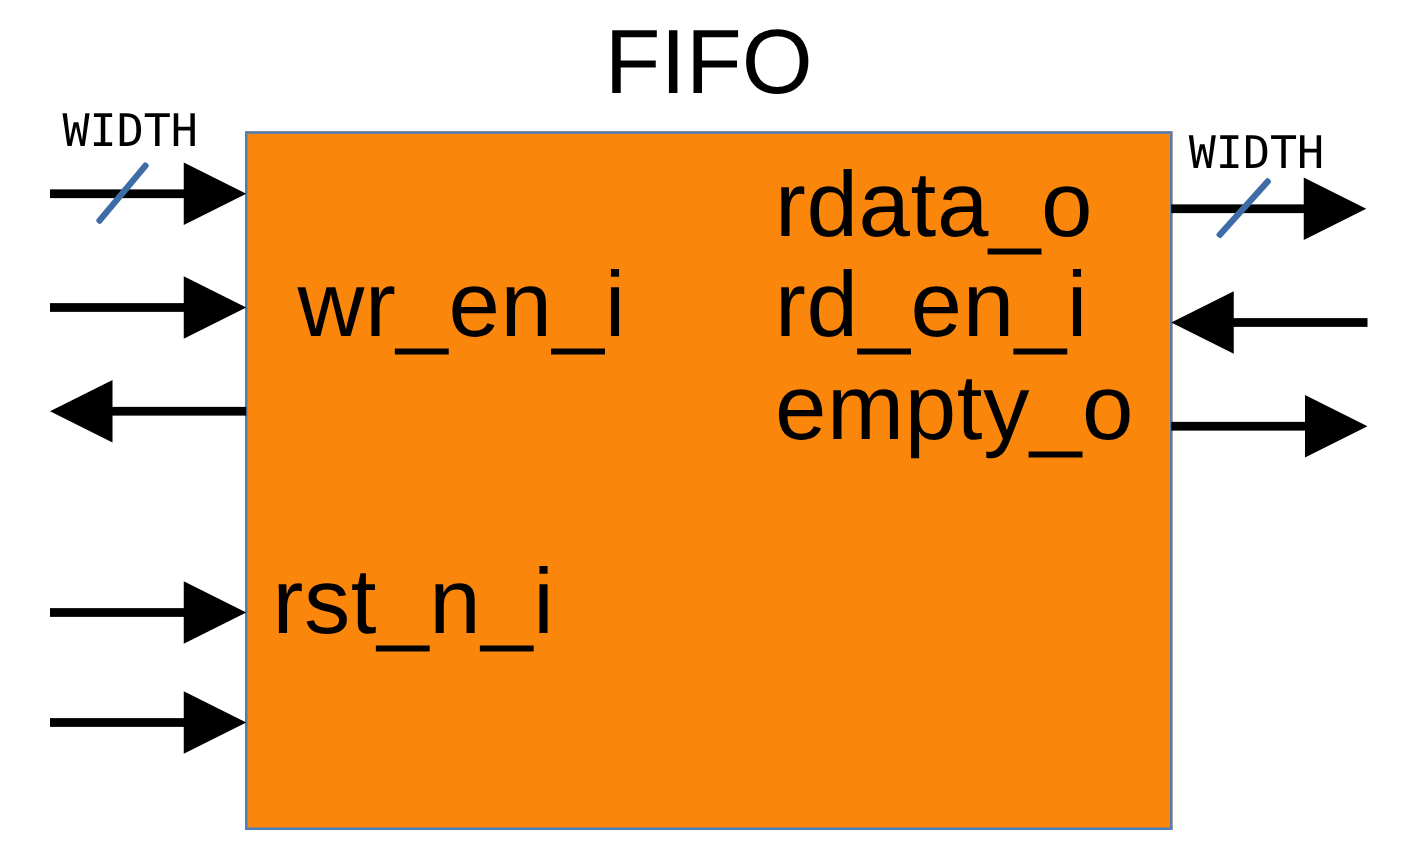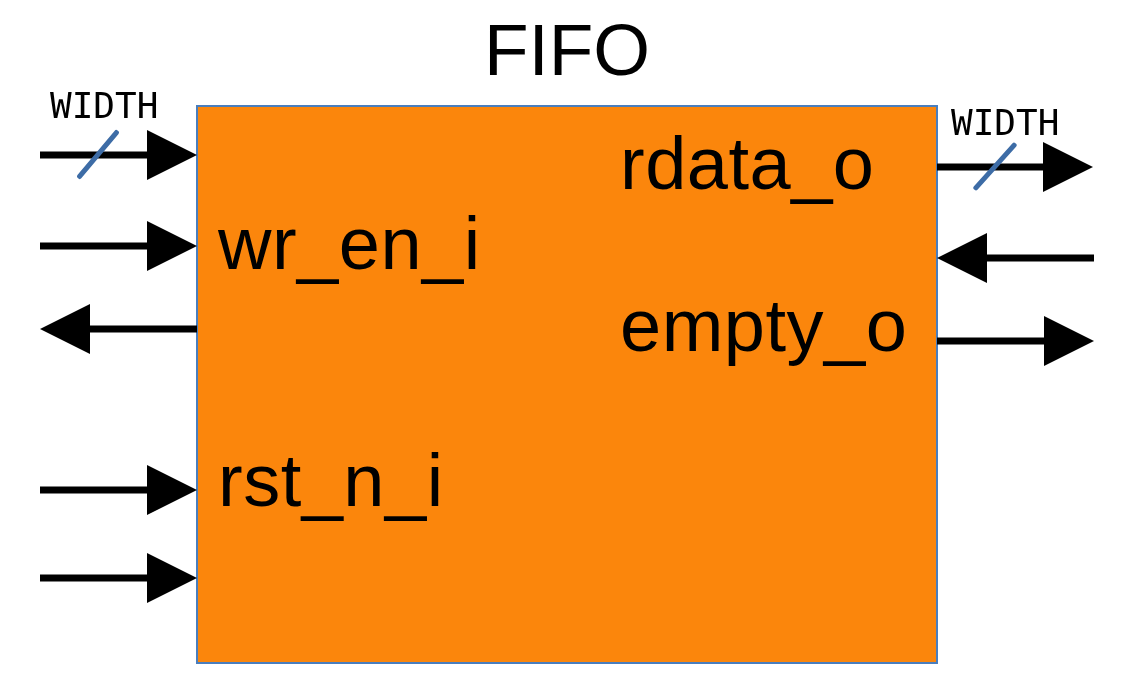--- a/index.html
+++ b/index.html
@@ -94,24 +94,25 @@
 </style>
 </head>
 <body>
 
 <div class="canvas">
 
   <div class="title">FIFO</div>
 
   <div class="block"></div>
 
-  <div class="port-label pl-left" style="top:203px;">wr_en_i</div>
+  <div class="port-label pl-left" style="top:203px;margin-left:20px;">wr_en_i</div>
   <div class="port-label pl-left" style="top:440px;">rst_n_i</div>
 
   <div class="port-label pl-right" style="top:123px;">rdata_o</div>
+  <div class="port-label pl-right" style="top:203px;">rd_en_i</div>
   <div class="port-label pl-right" style="top:285px;">empty_o</div>
 
   <div class="arrow head-right" style="left:40px; top:130px;">
     <span class="shaft"></span>
     <span class="head"></span>
   </div>
   <div class="arrow head-right" style="left:40px; top:221px;">
     <span class="shaft"></span>
     <span class="head"></span>
   </div>

